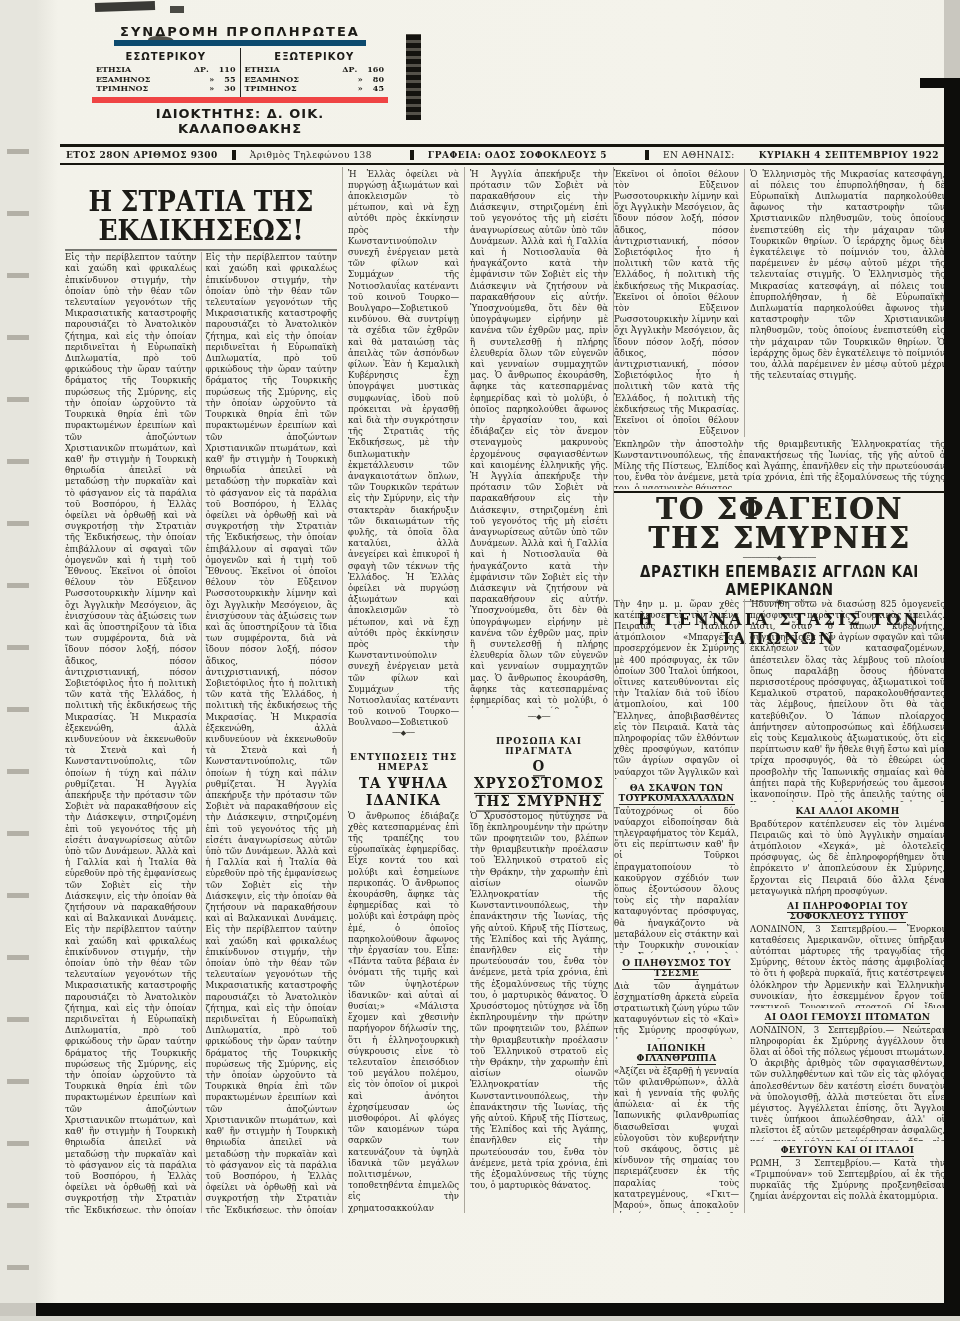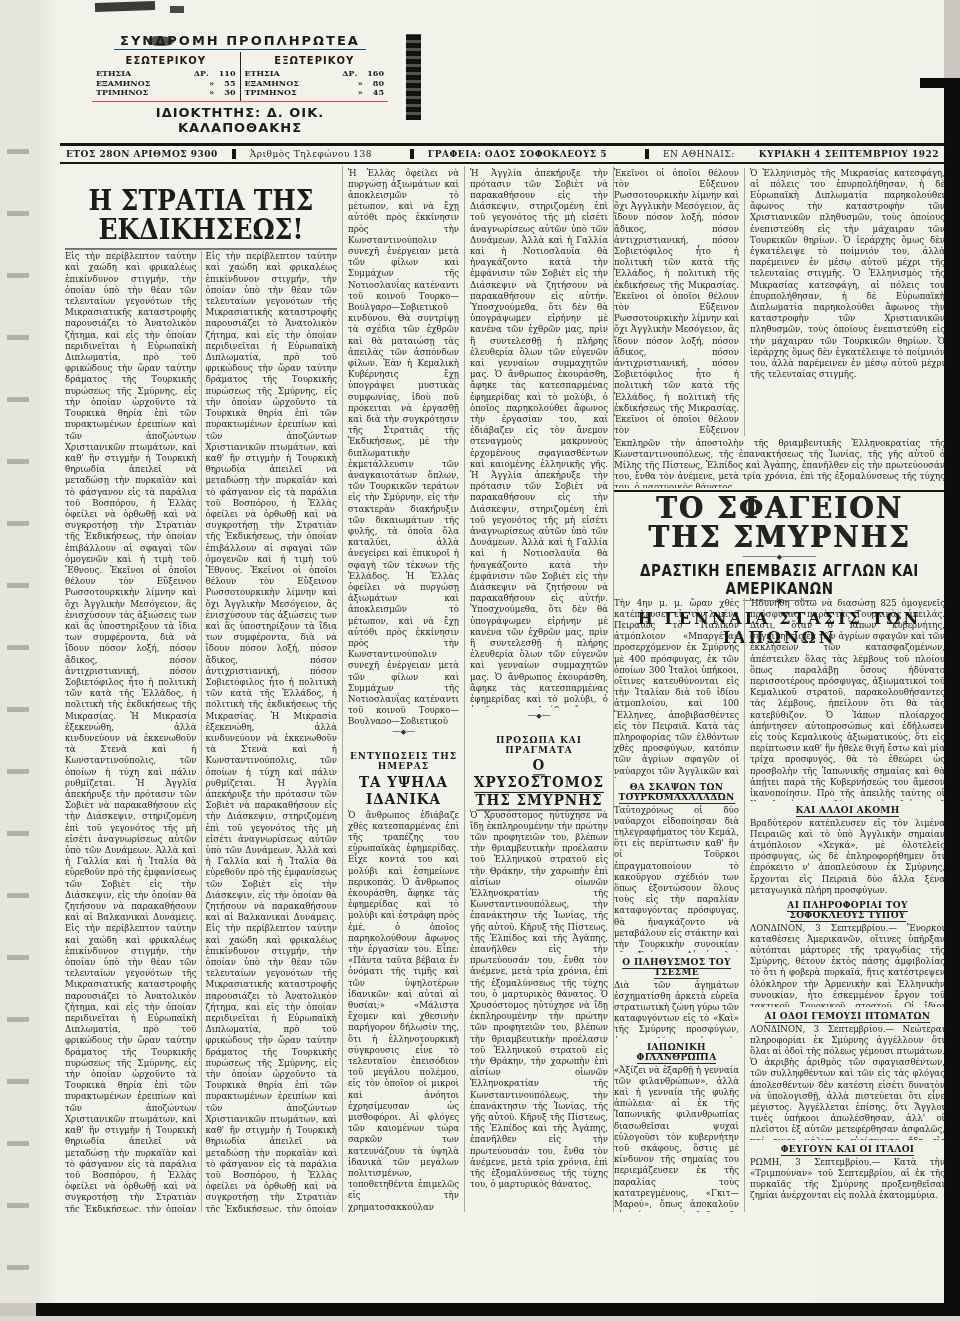--- a/index.html
+++ b/index.html
@@ -19,22 +19,22 @@
   .speck1{position:absolute;left:95px;top:2px;width:60px;height:9px;background:#3a3a36;transform:rotate(-2deg);}
   .speck2{position:absolute;left:170px;top:6px;width:14px;height:7px;background:#4a4a44;}
   .speck3{position:absolute;left:148px;top:36px;width:26px;height:10px;background:#55534b;border-radius:40% 60% 50% 50%;}
 
   .page{position:absolute;left:60px;top:24px;width:885px;color:#1c1b17;}
 
   
   .header{display:flex;align-items:flex-start;}
   .subs-box{width:296px;margin-left:32px;font-size:9px;text-align:center;}
   .subs-title{font-family:"DejaVu Sans",sans-serif;font-weight:bold;font-size:13px;letter-spacing:2px;
-              border-bottom:1px solid #0c4a6e;display:inline-block;padding:0 6px 1px;margin-top:9px;}
-  .subs-cols{display:flex;border-bottom:1px solid #ef4444;margin-top:2px;}
+              border-bottom:6px solid #0c4a6e;display:inline-block;padding:0 6px 1px;}
+  .subs-cols{display:flex;border-bottom:6px solid #ef4444;margin-top:2px;}
   .subs-col{flex:1;padding:1px 4px 3px;}
   .subs-col:first-child{border-right:1px solid #24231f;}
   .subs-head{font-family:"DejaVu Sans",sans-serif;font-weight:bold;font-size:10px;letter-spacing:1px;margin:2px 0 3px;}
   .price-row{display:flex;justify-content:space-between;font-size:8px;line-height:9.5px;font-weight:bold;}
   .price-row .cur{margin-left:auto;margin-right:10px;}
   .per-issue{font-family:"DejaVu Sans",sans-serif;font-weight:bold;font-size:12.5px;letter-spacing:3px;
              padding:3px 0 2px;border-bottom:1px solid #24231f;}
   .owner{font-family:"DejaVu Sans",sans-serif;font-weight:bold;font-size:13px;letter-spacing:1px;padding:3px 0 2px;}
   .orn-strip{width:15px;height:86px;margin:10px 4px 0 18px;
              background:repeating-linear-gradient(0deg,#14130f 0 5px,#55524a 5px 8px);}

